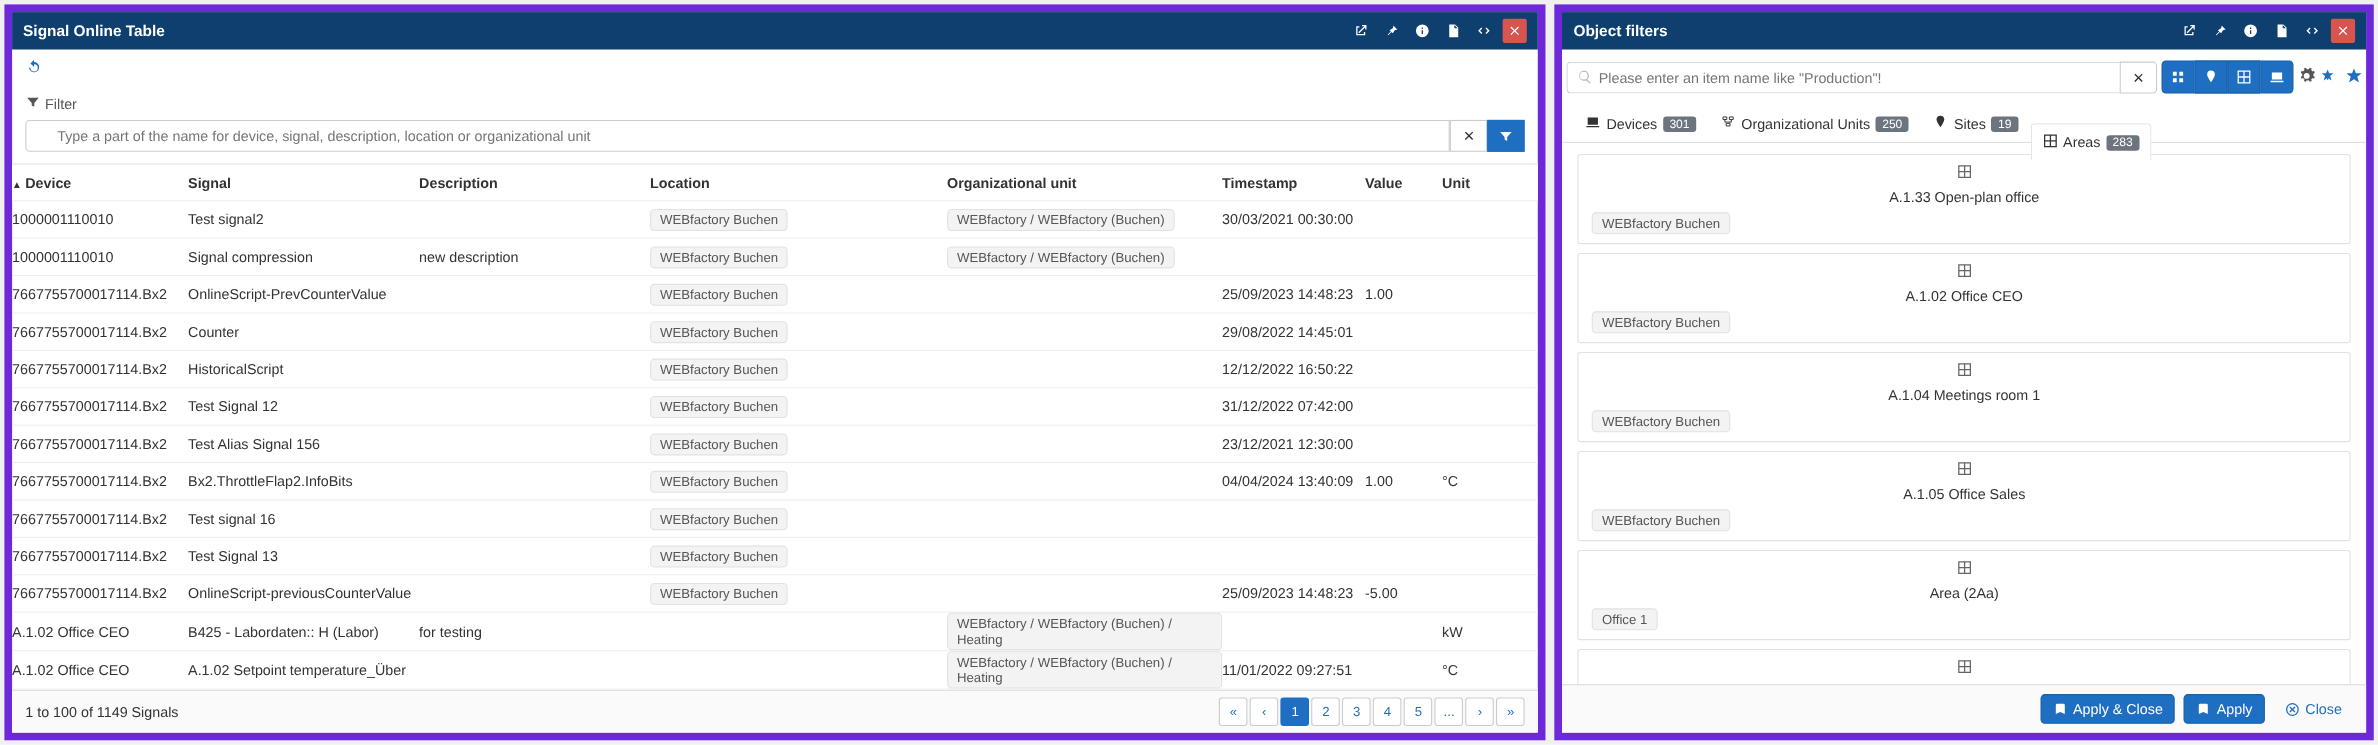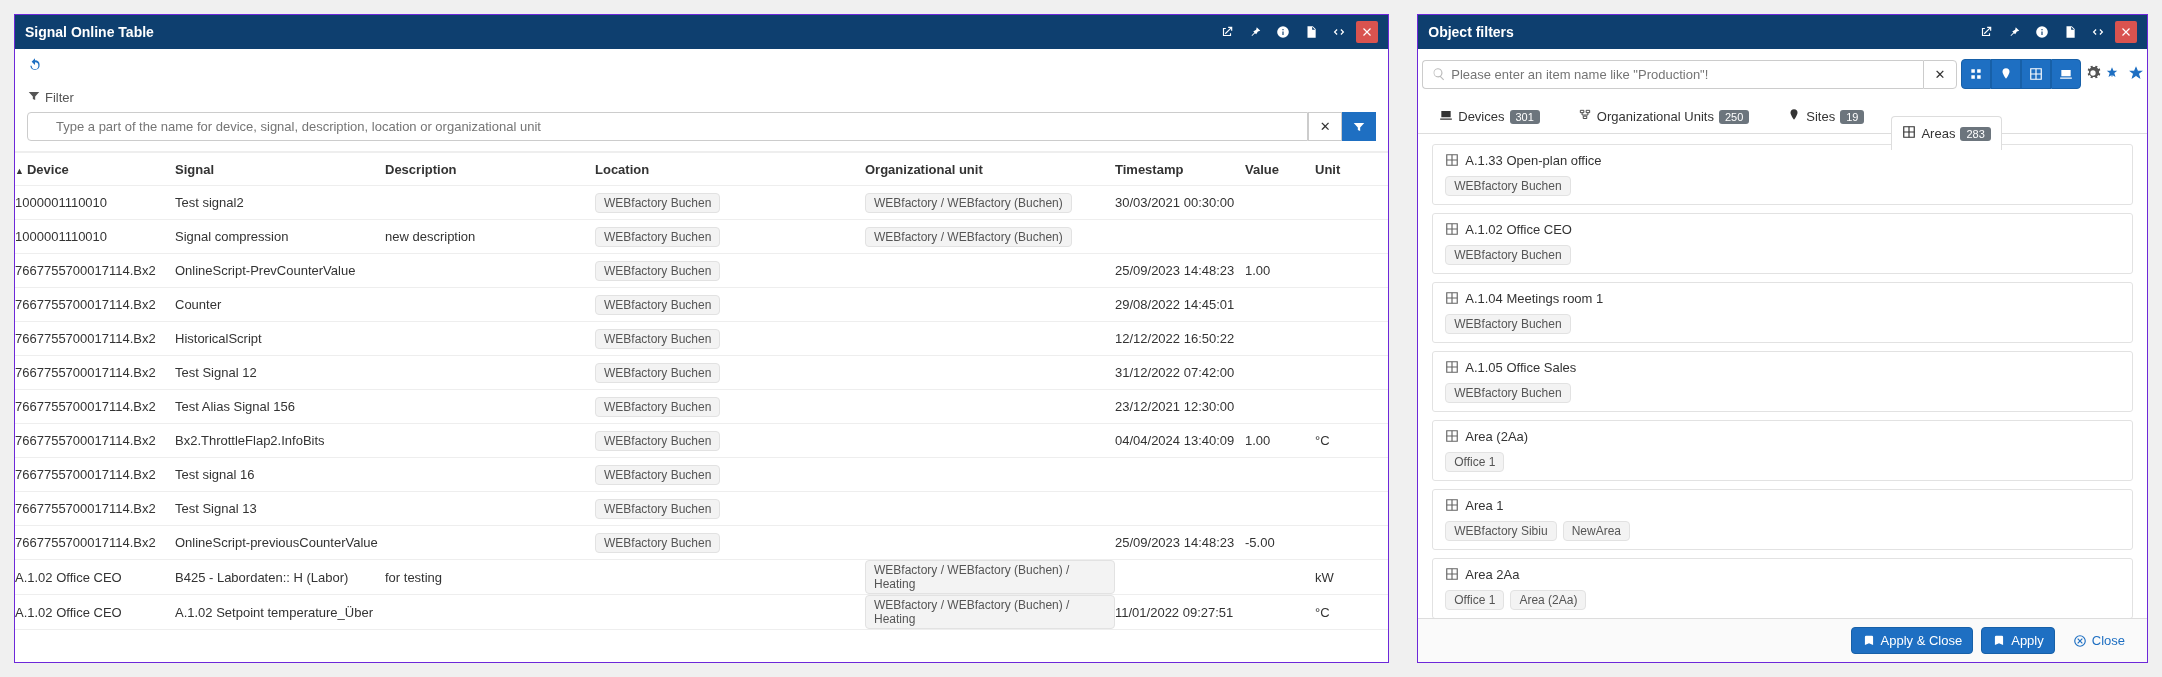--- a/index.html
+++ b/index.html
@@ -10,22 +10,22 @@
     color: #333;
     display: flex;
     width: 2162px;
     height: 677px;
     overflow: hidden;
   }
   .panel {
     display: flex;
     flex-direction: column;
     background: #fff;
-    border: 1px solid #6d28d9;
-    margin: 14px;
+    border: 7px solid #6d28d9;
+    margin: 4px;
   }
   .panel-left { width: 1404px; }
   .panel-right { width: 746px; }
   .panel-header {
     background: #0e3f6f;
     color: #fff;
     display: flex;
     align-items: center;
     justify-content: space-between;
     padding: 6px 10px;
@@ -94,37 +94,37 @@
   .type-btns .tb {
     background:#1e6fc2; color:#fff; width:30px; height:30px;
     display:flex; align-items:center; justify-content:center; border:1px solid #1760a8;
     cursor:pointer;
   }
   .type-btns .tb:first-child{border-radius:4px 0 0 4px;}
   .type-btns .tb:last-child{border-radius:0 4px 4px 0;}
   .gear-btn { color:#555; cursor:pointer;}
   .star-btns { display:flex; gap:10px; color:#1e6fc2;}
   .sel-info { color:#1e6fc2; padding:4px 14px; font-size:12px;}
-  .tabs { display:flex; border-bottom:1px solid #ddd; padding:0 10px; gap:16px;}
+  .tabs { display:flex; border-bottom:1px solid #ddd; padding:0 10px; gap:0;}
   .tab {
     display:flex; align-items:center; gap:5px;
     padding:8px 10px; color:#333; cursor:pointer;
     border:1px solid transparent; border-bottom:none; border-radius:4px 4px 0 0;
   }
   .tab.active { border-color:#ddd; background:#fff; position:relative; top:17px;}
   .badge {
     background:#6c757d; color:#fff; border-radius:3px;
     padding:1px 6px; font-size:11px;
   }
   .obj-list { flex:1; overflow-y:auto; padding:10px 14px;}
   .obj-item {
     border:1px solid #e2e2e2; border-radius:3px;
     padding:8px 12px; margin-bottom:8px;
   }
-  .obj-title { display:flex; align-items:flex-start; gap:6px; font-weight:500; color:#333; margin-bottom:6px;}
+  .obj-title { display:flex; align-items:center; gap:6px; font-weight:500; color:#333; margin-bottom:6px;flex-direction:column;}
   .obj-chips { display:flex; gap:6px; flex-wrap:wrap;}
   .panel-footer {
     display:flex; justify-content:flex-end; align-items:center;
     gap:8px; padding:8px 12px; border-top:1px solid #ddd; background:#fafafa;
   }
   .btn {
     display:flex; align-items:center; gap:5px;
     padding:5px 10px; border-radius:4px; font-size:13px; cursor:pointer;
   }
   .btn.primary { background:#1e6fc2; color:#fff; border:1px solid #1760a8;}
@@ -338,20 +338,36 @@
         <div>A.1.02 Setpoint temperature_Über</div>
         <div></div>
         <div></div>
         <div><span class="chip">WEBfactory / WEBfactory (Buchen) / Heating</span></div>
         <div>11/01/2022 09:27:51</div>
         <div></div>
         <div>°C</div>
       </div>
     </div>
 
+  <div class="table-foot">
+    <span>1 to 100 of 1149 Signals</span>
+    <div class="pager" id="pager">
+      <button>«</button>
+      <button>‹</button>
+
+    <button class="active">1</button>
+        <button>2</button>
+        <button>3</button>
+        <button>4</button>
+        <button>5</button>
+        <button>...</button>
+        <button>›</button>
+        <button>»</button>
+      </div>
+  </div>
 </div>
 
 <div class="panel panel-right">
   <div class="panel-header">
     <span>Object filters</span>
     <div class="hdr-icons">
       <span class="hdr-icon">
           <svg viewBox="0 0 24 24">
             <path d="M14 3h7v7h-2V6.4l-9.3 9.3-1.4-1.4L17.6 5H14V3zM5 5h5v2H7v10h10v-3h2v5H5V5z"></path>
           </svg>

